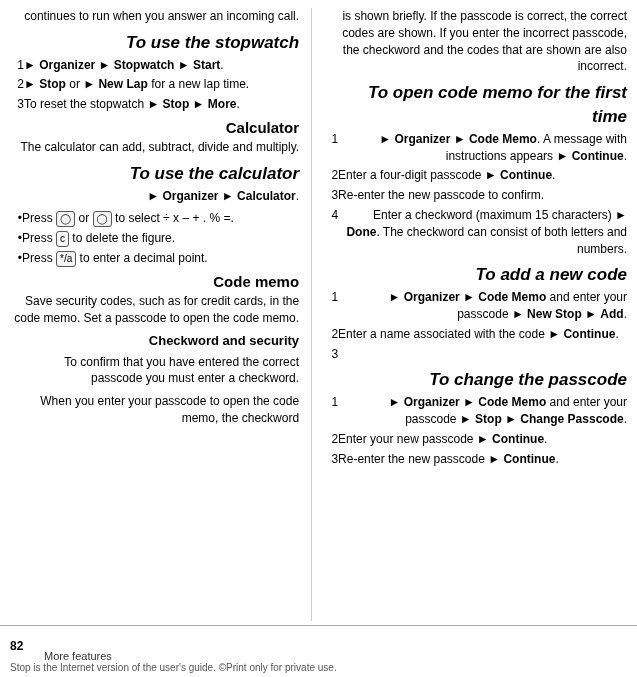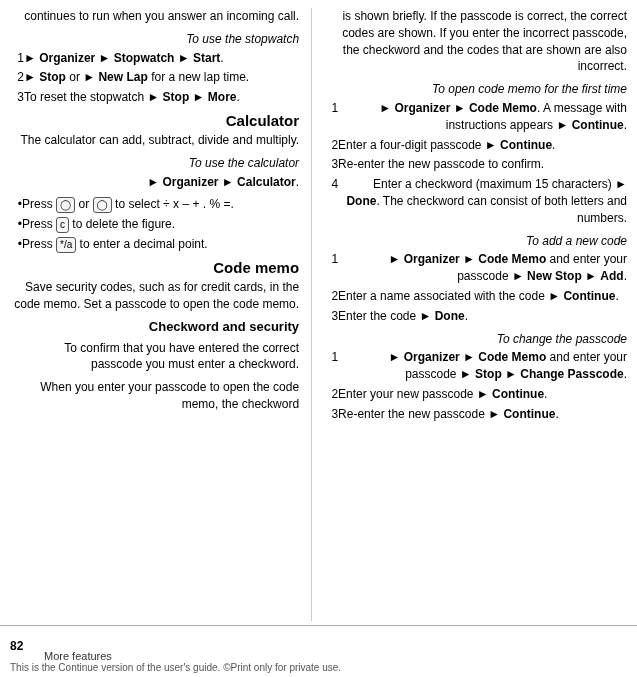--- a/index.html
+++ b/index.html
@@ -27,22 +27,22 @@
       width: 305px;
       padding-right: 12px;
     }
     .right-col {
       width: 320px;
       padding-left: 12px;
       border-left: 1px solid #ccc;
     }
     .section-title {
       font-style: italic;
-      font-weight: normal;
-      font-size: 12px;
+      font-weight: bold;
+      font-size: 17px;
       margin-bottom: 2px;
       margin-left: 20px;
     }
     p {
       margin-bottom: 6px;
       line-height: 1.4;
     }
     .numbered-list {
       margin-bottom: 6px;
       padding-left: 0;
@@ -212,21 +212,20 @@
         <li>
           <span class="num">1</span>
           <span>► <strong>Organizer</strong> ► <strong>Code Memo</strong> and enter your passcode ► <strong>New Stop</strong> ► <strong>Add</strong>.</span>
         </li>
         <li>
           <span class="num">2</span>
           <span>Enter a name associated with the code ► <strong>Continue</strong>.</span>
         </li>
         <li>
           <span class="num">3</span>
-          <span>Enter the code ► <strong>Done</strong>.</span>
         </li>
       </ol>
 
       <p class="section-title">To change the passcode</p>
 
       <ol class="numbered-list">
         <li>
           <span class="num">1</span>
           <span>► <strong>Organizer</strong> ► <strong>Code Memo</strong> and enter your passcode ► <strong>Stop</strong> ► <strong>Change Passcode</strong>.</span>
         </li>
@@ -242,16 +241,16 @@
 
     </div>
   </div>
 
   <div class="footer">
     <div class="footer-inner">
       <div class="footer-line1">
         <span class="page-num">82</span>
         <span class="footer-text">More features</span>
       </div>
-      <div class="footer-note">This is the Continue version of the user's guide. ©Print only for private use.</div>
+      <div class="footer-note">Stop is the Internet version of the user's guide. ©Print only for private use.</div>
     </div>
   </div>
 </div>
 
 </body></html>

